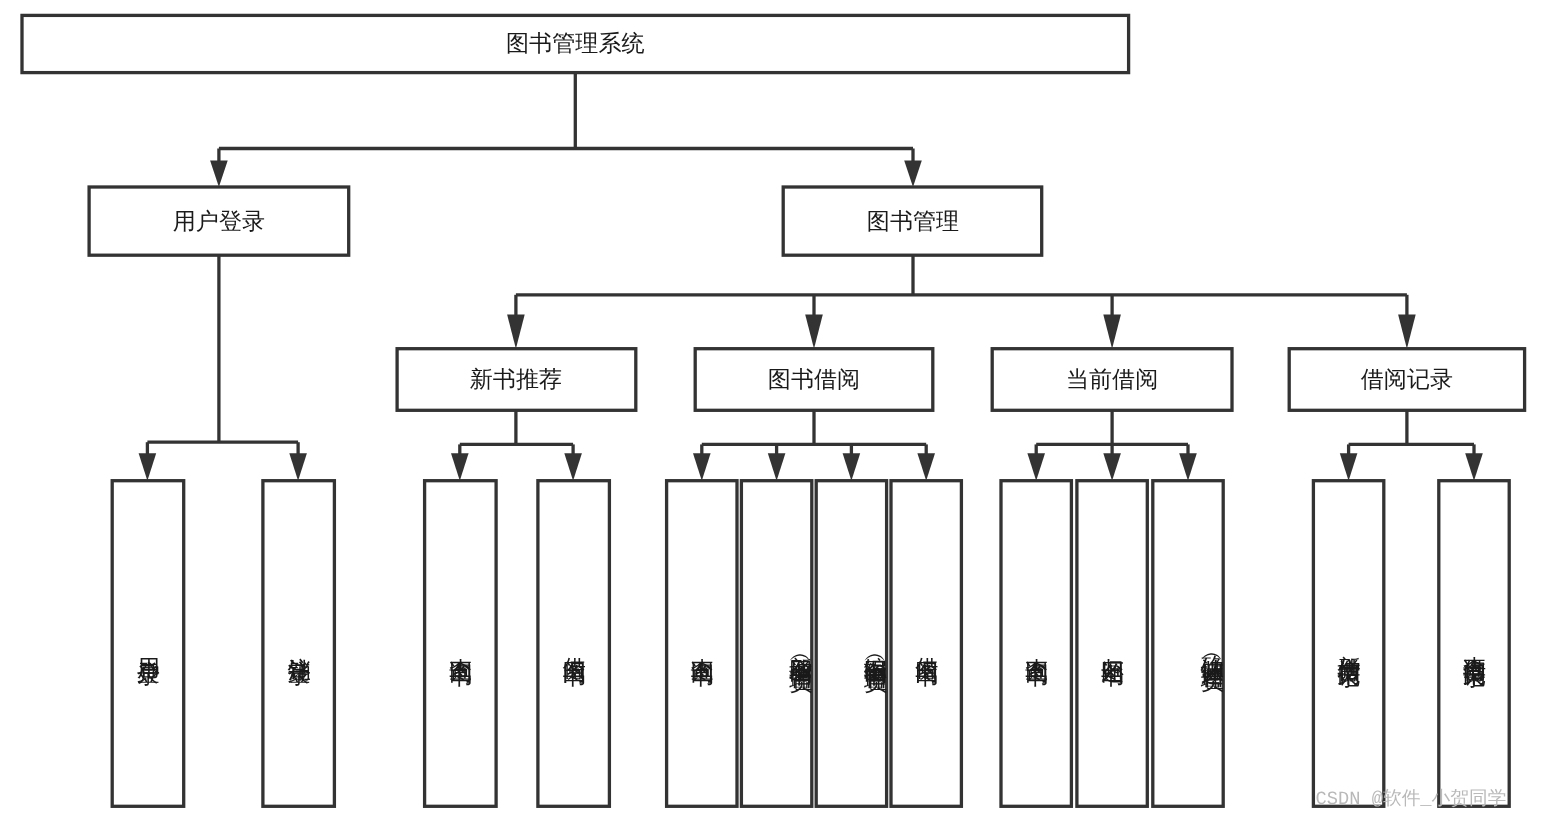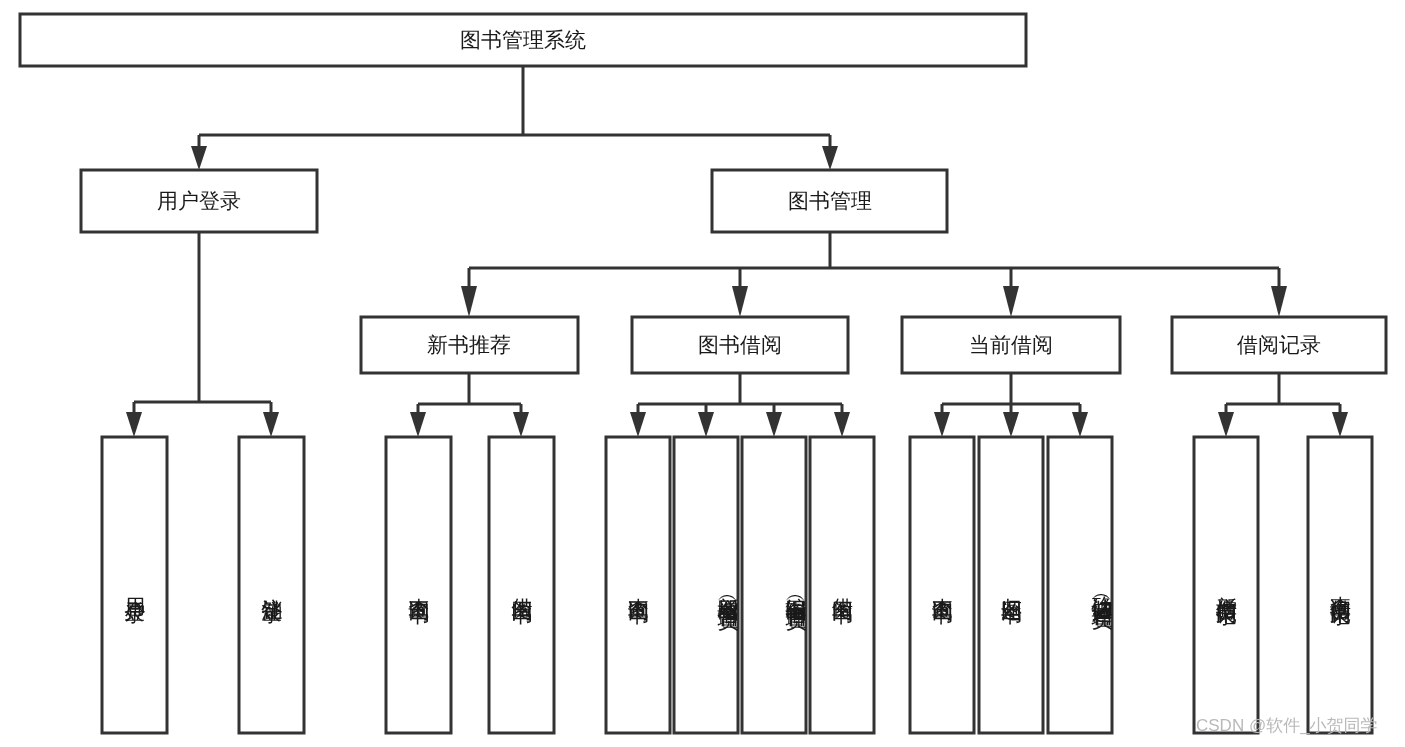--- a/index.html
+++ b/index.html
@@ -56,21 +56,21 @@
     letter-spacing: 2px;
     line-height: 1;
     display: flex;
     align-items: center;
     justify-content: center;
     white-space: nowrap;
     pointer-events: none;
   }
   .watermark {
     position: absolute;
-    font-family: Liberation Sans, sans-serif;
+    font-family: Liberation Mono, monospace;
     font-size: 17px;
     color: #b9b9b9;
     left: 1196px;
     top: 714px;
     white-space: nowrap;
   }
 </style>
 </head>
 <body>
 

